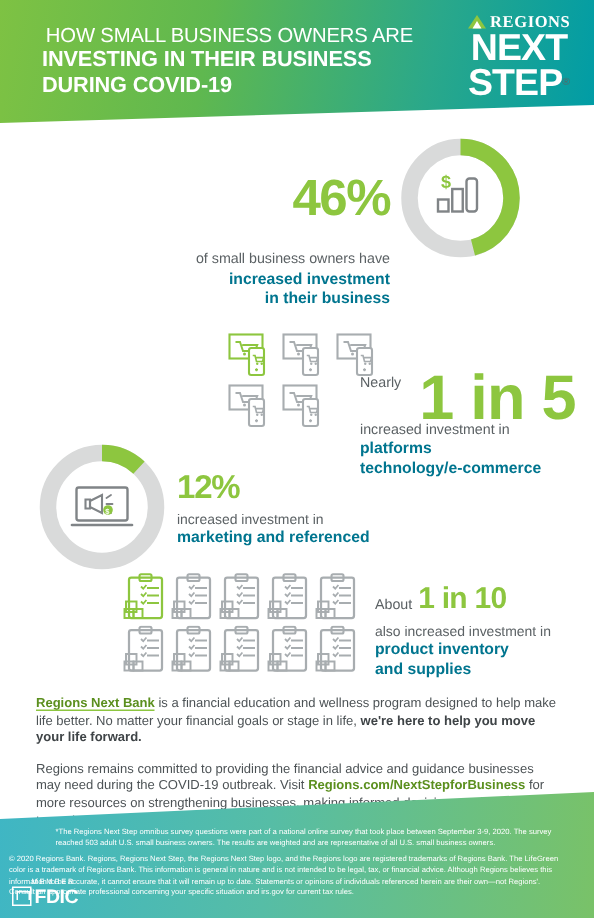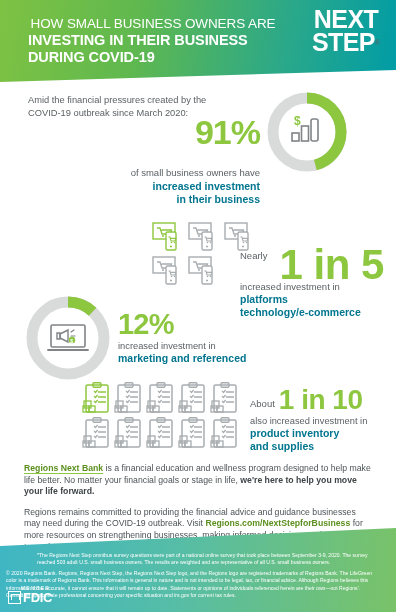--- a/index.html
+++ b/index.html
@@ -64,32 +64,32 @@
   .stat5-text{position:absolute;left:240px;top:250px;width:156px;}
   .nearly-row{display:flex;gap:12px;}
   .nearly{font-size:9.5px;color:#5b6164;padding-bottom:4px;}
   .big5{font-size:42px;font-weight:700;color:#8dc63f;line-height:30px;letter-spacing:-0.5px;}
   .sub5a{font-size:9.5px;color:#5b6164;line-height:12px;margin-top:1px;}
   .sub5b{font-size:10.5px;font-weight:700;color:#00758f;line-height:13px;}
 
   
   .donut12{position:absolute;left:22px;top:292px;width:92px;height:92px;}
   .stat12-text{position:absolute;left:118px;top:310px;width:180px;}
-  .big12{font-size:29px;font-weight:700;color:#8dc63f;line-height:29px;letter-spacing:-0.8px;}
+  .big12{font-size:22px;font-weight:700;color:#8dc63f;line-height:29px;letter-spacing:-0.8px;}
   .sub12a{font-size:9.3px;color:#5b6164;line-height:12px;margin-top:1px;}
   .sub12b{font-size:10.5px;font-weight:700;color:#00758f;line-height:13px;}
 
   
   .clip-grid{position:absolute;left:82px;top:382px;width:164px;}
   .clip-row{display:flex;gap:3px;margin-bottom:3px;}
   .clip-cell{width:29px;height:32px;}
   .stat10-text{position:absolute;left:250px;top:386px;width:150px;}
   .about-row{display:flex;align-items:flex-end;gap:4px;}
   .about{font-size:9.5px;color:#5b6164;padding-bottom:4px;}
-  .big10{font-size:28px;font-weight:700;color:#8dc63f;line-height:27px;letter-spacing:-0.5px;}
+  .big10{font-size:20px;font-weight:700;color:#8dc63f;line-height:27px;letter-spacing:-0.5px;}
   .sub10a{font-size:9.3px;color:#5b6164;line-height:12px;margin-top:2px;}
   .sub10b{font-size:10.5px;font-weight:700;color:#00758f;line-height:13px;}
 
   
   .closing{position:absolute;left:24px;top:463px;width:350px;}
   .closing p{margin:0 0 9px 0;font-size:8.7px;line-height:11.6px;color:#4d5356;}
   .lnk{color:#5b8f1e;font-weight:700;border-bottom:1px solid #8dc63f;}
   .bold-in{font-weight:700;color:#3f4447;}
   .lnk2{color:#5b8f1e;font-weight:700;}
 
@@ -122,34 +122,34 @@
 <div class="page">
 
   <div class="header">
     <div class="header-titles">
       <div class="title-line1">HOW SMALL BUSINESS OWNERS ARE</div>
       <div class="title-line2">INVESTING IN THEIR BUSINESS</div>
       <div class="title-line3">DURING COVID-19</div>
     </div>
 
     <div class="logo">
+      <div class="logo-regions">
+        <span class="logo-tri"></span>
+        <span class="logo-regions-txt">REGIONS</span>
+      </div>
       <div class="logo-next">NEXT</div>
       <div class="logo-step-wrap">
         <span class="logo-step">STEP</span><span class="logo-tm">®</span>
       </div>
     </div>
   </div>
 
-  <div class="intro-text">
-    <div>Amid the financial pressures created by the</div>
-    <div>COVID-19 outbreak since March 2020:</div>
-  </div>
 
   <div class="stat46-block">
-    <div class="big46">91%</div>
+    <div class="big46">46%</div>
     <div class="sub46a">of small business owners have</div>
     <div class="sub46b">increased investment</div>
     <div class="sub46b">in their business</div>
   </div>
 
   <svg class="donut46" viewBox="0 0 88 88">
     <circle cx="44" cy="44" r="34" fill="none" stroke="#d9dada" stroke-width="11"></circle>
     <circle cx="44" cy="44" r="34" fill="none" stroke="#8dc63f" stroke-width="11" stroke-dasharray="98.2 115.4" transform="rotate(-90 44 44)"></circle>
     <g stroke="#808487" stroke-width="1.6" fill="none">
       <text x="31" y="37" font-size="12" fill="#8dc63f" stroke="none" font-family="Liberation Sans, sans-serif" font-weight="700">$</text>

